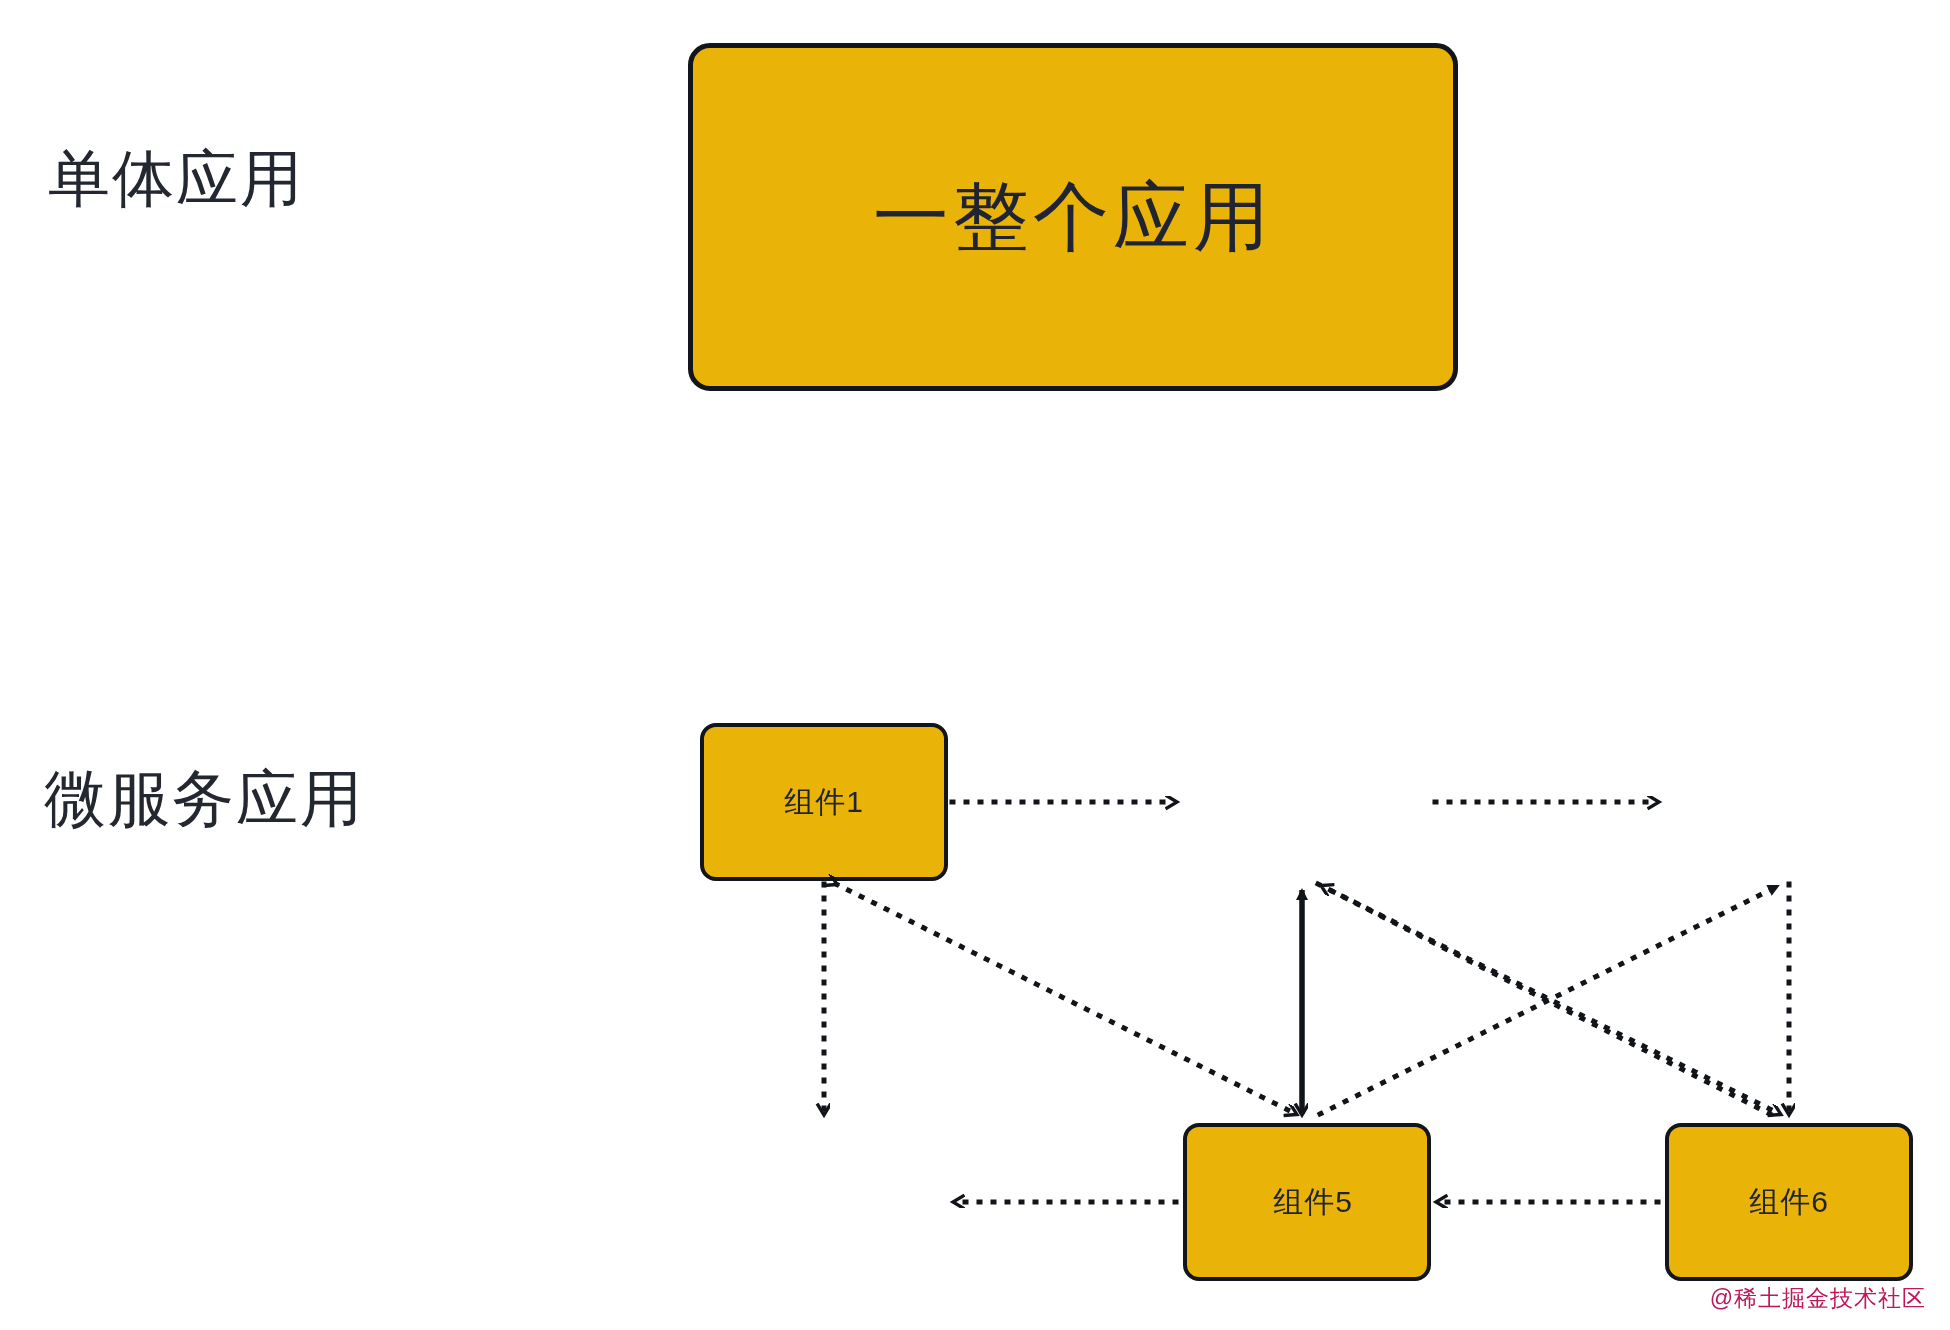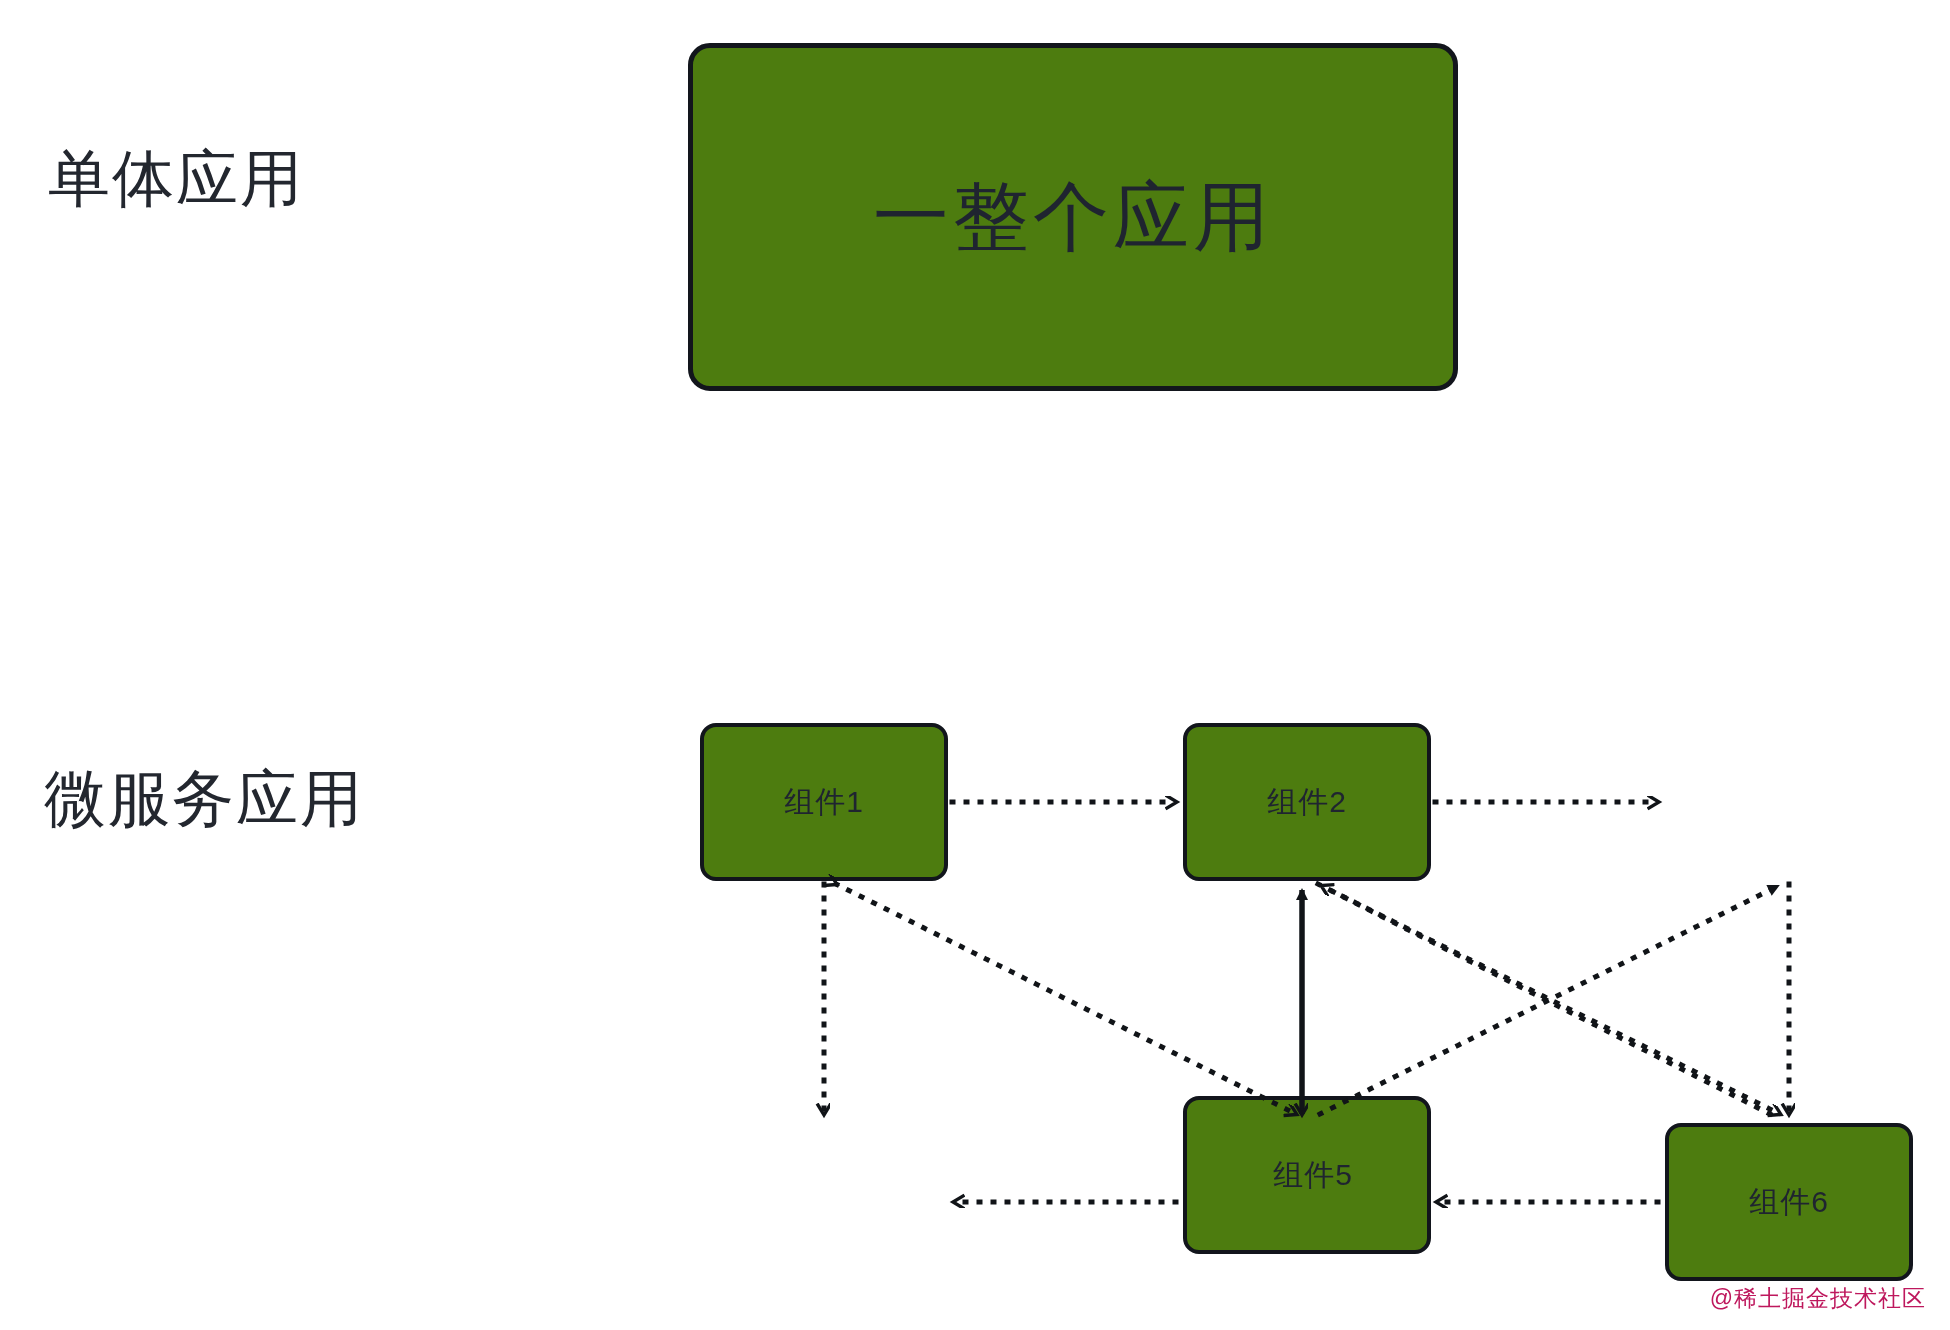--- a/index.html
+++ b/index.html
@@ -33,21 +33,21 @@
     font-weight: 400;
     white-space: nowrap;
   }
   #label-mono   { left: 48px;  top: 148px; }
   #label-micro  { left: 44px;  top: 768px; }
 
   
   .node {
     position: absolute;
     box-sizing: border-box;
-    background: #4d7c0f;
+    background: #eab308;
     border: 4px solid #12151c;
     border-radius: 16px;
     display: flex;
     align-items: center;
     justify-content: center;
     text-align: center;
     color: #1f2430;
   }
 
   #node-mono {
@@ -68,21 +68,21 @@
   .node-small .node-label {
     font-size: 30px;
     letter-spacing: 1px;
     line-height: 1;
   }
 
   #node-c1 { left: 700px;  top: 723px; }
   #node-c2 { left: 1183px; top: 723px; }
   #node-c3 { left: 1665px; top: 723px; }
   #node-c4 { left: 700px;  top: 1123px; }
-  #node-c5 { left: 1183px; top: 1096px; padding-left: 12px; }
+  #node-c5 { left: 1183px; top: 1123px; padding-left: 12px; }
   #node-c6 { left: 1665px; top: 1123px; }
 
   
   #edges {
     position: absolute;
     left: 0;
     top: 0;
     width: 1950px;
     height: 1330px;
     pointer-events: none;
@@ -122,23 +122,20 @@
   <div class="section-label" id="label-micro">微服务应用</div>
 
   <div class="node" id="node-mono">
     <span class="node-label">一整个应用</span>
   </div>
 
   <div class="node node-small" id="node-c1">
     <span class="node-label">组件1</span>
   </div>
 
-  <div class="node node-small" id="node-c2">
-    <span class="node-label">组件2</span>
-  </div>
 
 
 
   <div class="node node-small" id="node-c5">
     <span class="node-label">组件5</span>
   </div>
 
   <div class="node node-small" id="node-c6">
     <span class="node-label">组件6</span>
   </div>

